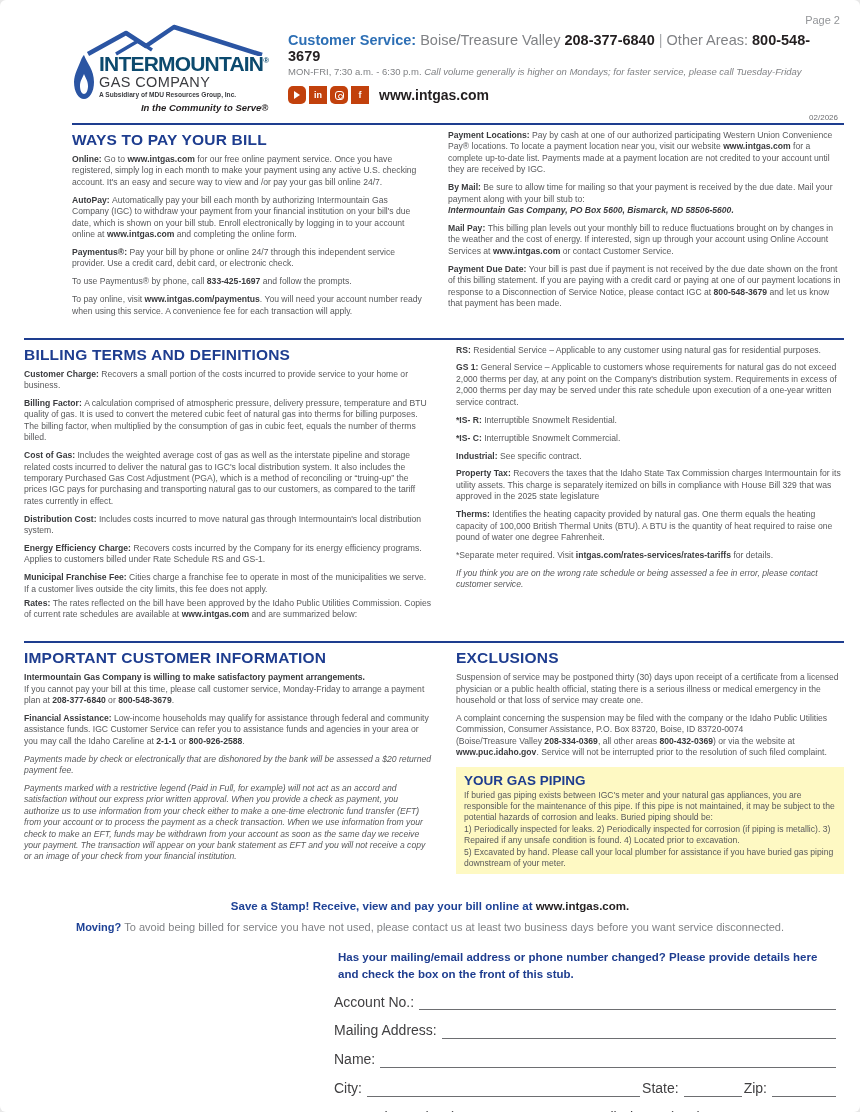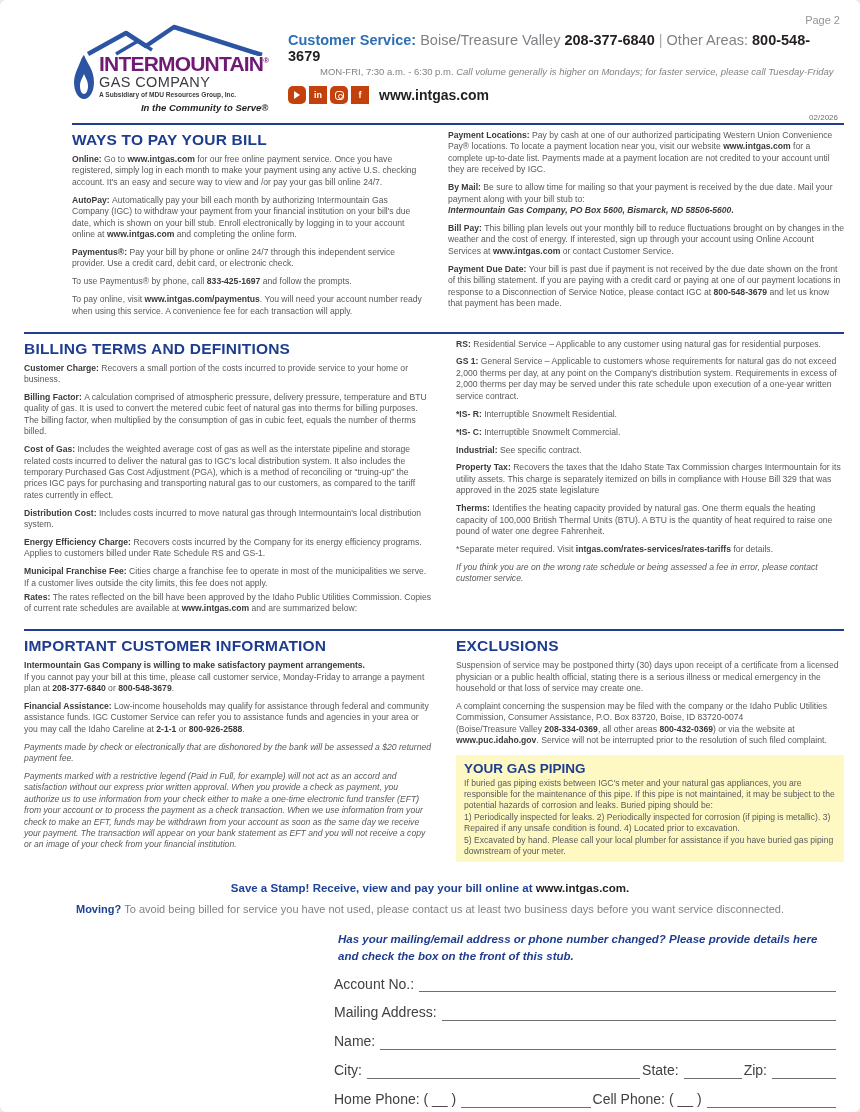--- a/index.html
+++ b/index.html
@@ -12,21 +12,21 @@
   }
   .page-label { position:absolute; top:14px; right:20px; font-size:11px; color:#939598; }
 
   
   header { display:flex; gap:16px; padding:24px 20px 0 72px; }
   .logo { width:200px; flex:0 0 auto; }
   .mountains { display:block; margin-left:14px; }
   .logo-row { display:flex; margin-top:-4px; }
   .flame { flex:0 0 auto; margin-top:2px; }
   .logo-text { margin-left:3px; }
-  .logo-name { font-size:21px; font-weight:bold; color:#701a75; letter-spacing:-0.8px; white-space:nowrap; }
+  .logo-name { font-size:21px; font-weight:bold; color:#0c4a6e; letter-spacing:-0.8px; white-space:nowrap; }
   .logo-name .reg { font-size:8px; vertical-align:super; }
   .logo-sub { font-size:14.5px; color:#3b3c40; letter-spacing:0.4px; margin-top:-2px; }
   .logo-subsidiary { font-size:6.6px; font-weight:bold; color:#3b3c40; margin-top:1px; }
   .logo-tagline { font-size:9.5px; font-weight:bold; font-style:italic; color:#231f20; text-align:right; margin-top:4px; }
 
   .hdr-right { padding-top:8px; }
   .cs-line1 { font-size:14.5px; }
   .cs-line2 { font-size:9.5px; margin-top:2px; }
   .social-row { margin-top:9px; display:flex; align-items:center; gap:3px; }
   .sicon { width:18px; height:18px; background:#c2410c; color:#ffffff; display:inline-flex;
@@ -36,21 +36,21 @@
   .ig-lens { width:9px; height:9px; border:1.6px solid #fff; border-radius:3px; position:relative; }
   .ig-lens::after { content:""; position:absolute; left:2px; top:2px; width:3px; height:3px; border:1px solid #fff; border-radius:50%; }
   .site { font-size:14px; font-weight:bold; color:#231f20; margin-left:7px; }
   .edition { text-align:right; font-size:8px; color:#6d6e71; margin:0 22px 1px 0; }
 
   
   .rule { border-top:2.5px solid #1e3d8f; }
   .rule-indent { margin:0 16px 0 72px; }
   .rule-full { margin:0 16px 0 24px; }
 
-  .sec { display:flex; gap:24px; padding-top:5px; padding-bottom:8px; }
+  .sec { display:flex; gap:24px; padding-top:5px; padding-bottom:14px; }
   .sec.s1 { margin:0 16px 0 72px; }
   .sec.s2, .sec.s3 { margin:0 16px 0 24px; }
   .sec.s1 .col-l { width:352px; flex:0 0 auto; }
   .sec.s2 .col-l, .sec.s3 .col-l { width:408px; flex:0 0 auto; }
   .col-r { flex:1; }
   .sec-title { font-size:15.5px; font-weight:bold; color:#1e3d8f; letter-spacing:0.2px; margin:1px 0 5px 0; }
 
   .para { font-size:8.6px; line-height:1.33; color:#58595b; margin:0 0 6.5px 0; white-space:pre-line; }
   .para .b { font-weight:bold; color:#3a3b3e; }
   .para .i, .cs-line2 .i { font-style:italic; }
@@ -59,21 +59,21 @@
   
   .piping-box { background:#fef9c3; padding:6px 8px 5px 8px; margin-top:8px; }
   .piping-box .box-title { font-size:13.5px; font-weight:bold; color:#1e3d8f; margin-bottom:2px; }
   .piping-box .para { margin-bottom:0; }
 
   
   .save-line { text-align:center; font-size:11.5px; margin-top:12px; }
   .moving-line { text-align:center; font-size:11px; margin-top:9px; }
   .b { font-weight:bold; }
   .i { font-style:italic; }
-  .addr-note { margin:16px 25px 0 338px; font-size:11.5px; font-weight:bold; font-style:italic; color:#1e3d8f; line-height:1.4; }
+  .addr-note { margin:16px 25px 0 338px; font-size:11.5px; font-weight:bold; color:#1e3d8f; line-height:1.4; }
 
   .stub-form { margin:6px 0 0 334px; width:502px; font-size:14px; color:#414042; }
   .frow { display:flex; align-items:flex-end; margin-top:12px; }
   .flabel { white-space:nowrap; padding-right:5px; line-height:1.2; }
   .flabel.mid { padding-left:2px; }
   .fline { flex:1 1 auto; border-bottom:1.2px solid #6d6e71; height:16px; }
   .fline.w-state { flex:0 0 58px; }
   .fline.w-zip { flex:0 0 64px; }
 </style>
 </head>
@@ -97,21 +97,21 @@
         <div class="logo-text">
           <div class="logo-name"><span>INTERMOUNTAIN</span><span class="reg">®</span></div>
           <div class="logo-sub">GAS COMPANY</div>
           <div class="logo-subsidiary">A Subsidiary of MDU Resources Group, Inc.</div>
           <div class="logo-tagline">In the Community to Serve®</div>
         </div>
       </div>
     </div>
     <div class="hdr-right">
       <div class="cs-line1"><span class="b" style="color: rgb(45, 111, 181);">Customer Service: </span><span style="color: rgb(128, 130, 133);">Boise/Treasure Valley </span><span class="b" style="color: rgb(35, 31, 32);">208-377-6840</span><span style="color: rgb(167, 169, 172);"> | </span><span style="color: rgb(128, 130, 133);">Other Areas: </span><span class="b" style="color: rgb(35, 31, 32);">800-548-3679</span></div>
-      <div class="cs-line2"><span style="color: rgb(128, 130, 133); margin-left: 32px;">MON-FRI, 7:30 a.m. - 6:30 p.m. </span><span class="i" style="color: rgb(128, 130, 133);">Call volume generally is higher on Mondays; for faster service, please call Tuesday-Friday</span></div>
+      <div class="cs-line2"><span style="color: rgb(128, 130, 133);">MON-FRI, 7:30 a.m. - 6:30 p.m. </span><span class="i" style="color: rgb(128, 130, 133);">Call volume generally is higher on Mondays; for faster service, please call Tuesday-Friday</span></div>
       <div class="social-row">
         <span class="sicon rounded">
             <span class="yt-play"></span>
           </span>
         <span class="sicon">in</span>
         <span class="sicon rounded">
             <span class="ig-lens"></span>
           </span>
         <span class="sicon">f</span>
         <span class="site">www.intgas.com</span>
@@ -129,21 +129,21 @@
       <p class="para"><span class="b">Online: </span><span>Go to </span><span class="b">www.intgas.com</span><span> for our free online payment service. Once you have registered, simply log in each month to make your payment using any active U.S. checking account. It's an easy and secure way to view and /or pay your gas bill online 24/7.</span></p>
       <p class="para"><span class="b">AutoPay: </span><span>Automatically pay your bill each month by authorizing Intermountain Gas Company (IGC) to withdraw your payment from your financial institution on your bill's due date, which is shown on your bill stub. Enroll electronically by logging in to your account online at </span><span class="b">www.intgas.com</span><span> and completing the online form.</span></p>
       <p class="para"><span class="b">Paymentus®: </span><span>Pay your bill by phone or online 24/7 through this independent service provider. Use a credit card, debit card, or electronic check.</span></p>
       <p class="para"><span>To use Paymentus® by phone, call </span><span class="b">833-425-1697</span><span> and follow the prompts.</span></p>
       <p class="para"><span>To pay online, visit </span><span class="b">www.intgas.com/paymentus</span><span>. You will need your account number ready when using this service. A convenience fee for each transaction will apply.</span></p>
     </div>
     <div class="col-r">
       <p class="para"><span class="b">Payment Locations: </span><span>Pay by cash at one of our authorized participating Western Union Convenience Pay® locations. To locate a payment location near you, visit our website </span><span class="b">www.intgas.com</span><span> for a complete up-to-date list. Payments made at a payment location are not credited to your account until they are received by IGC.</span></p>
       <p class="para"><span class="b">By Mail: </span><span>Be sure to allow time for mailing so that your payment is received by the due date. Mail your payment along with your bill stub to:
 </span><span class="b i">Intermountain Gas Company, PO Box 5600, Bismarck, ND  58506-5600.</span></p>
-      <p class="para"><span class="b">Bill Pay: </span><span>This billing plan levels out your monthly bill to reduce fluctuations brought on by changes in the weather and the cost of energy. If interested, sign up through your account using Online Account Services at </span><span class="b">www.intgas.com</span><span> or contact Customer Service.</span></p>
+      <p class="para"><span class="b">Mail Pay: </span><span>This billing plan levels out your monthly bill to reduce fluctuations brought on by changes in the weather and the cost of energy. If interested, sign up through your account using Online Account Services at </span><span class="b">www.intgas.com</span><span> or contact Customer Service.</span></p>
       <p class="para"><span class="b">Payment Due Date: </span><span>Your bill is past due if payment is not received by the due date shown on the front of this billing statement. If you are paying with a credit card or paying at one of our payment locations in response to a Disconnection of Service Notice, please contact IGC at </span><span class="b">800-548-3679</span><span> and let us know that payment has been made.</span></p>
     </div>
   </div>
 
   <div class="rule rule-full"></div>
 
   <div class="sec s2">
     <div class="col-l">
       <div class="sec-title">BILLING TERMS AND DEFINITIONS</div>
       <p class="para"><span class="b">Customer Charge: </span><span>Recovers a small portion of the costs incurred to provide service to your home or business.</span></p>

